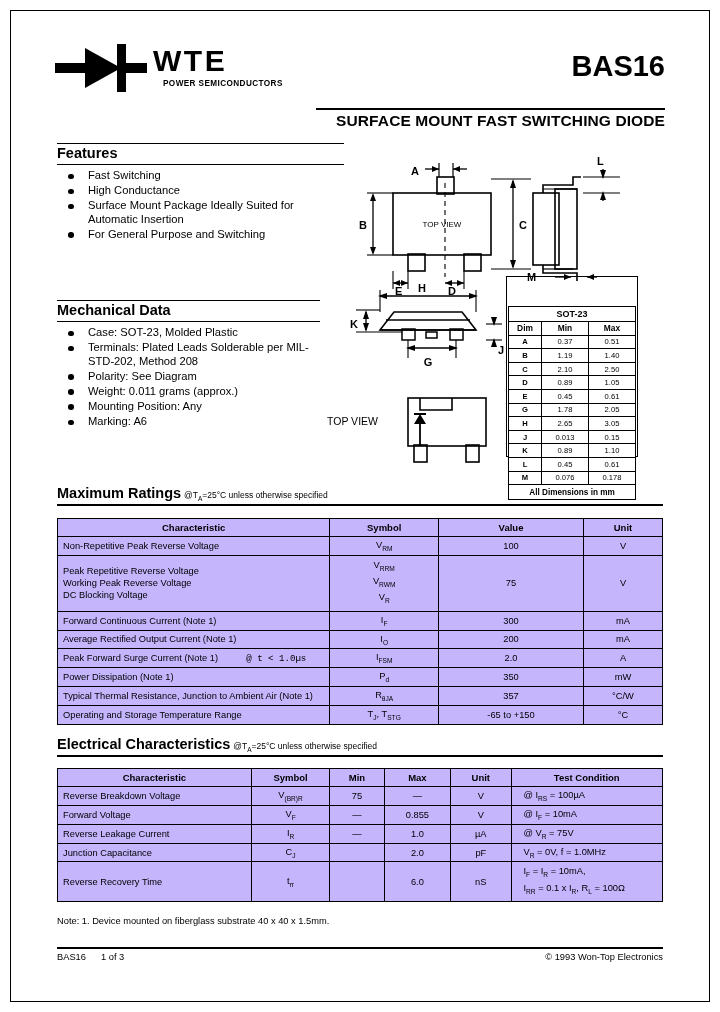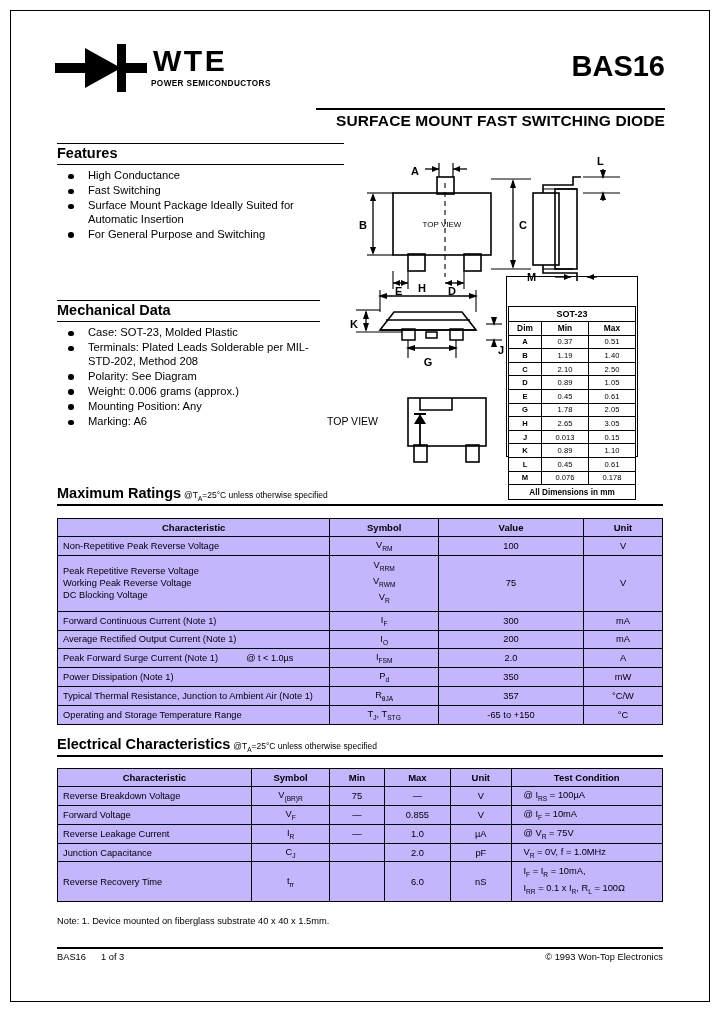--- a/index.html
+++ b/index.html
@@ -49,21 +49,21 @@
     position: absolute;
     left: 98px; top: 8px;
     font-size: 30px;
     font-weight: bold;
     letter-spacing: 2.5px;
     font-family: "Liberation Sans", sans-serif;
     line-height: 1;
   }
   .logo-sub {
     position: absolute;
-    left: 96px; top: 41px;
+    left: 108px; top: 41px;
     font-size: 8.2px;
     font-weight: bold;
     letter-spacing: 0.4px;
     font-family: "Liberation Sans", sans-serif;
   }
   .part-no {
     position: absolute;
     right: 0px; top: 22px;
     font-size: 29px;
     font-weight: bold;
@@ -217,22 +217,23 @@
   #max-ratings-table { left: 57px; top: 518px; width: 606px; }
   #max-ratings-table td.c-char { text-align: left; }
   #max-ratings-table td.c-sym,
   #max-ratings-table td.c-val,
   #max-ratings-table td.c-unit { text-align: center; }
   .sym { font-size: 9.3px; }
   .sym sub { font-size: 6.6px; }
   .multiline { line-height: 12.4px; }
   .cond-inline {
     float: right;
-    margin-right: 31px;
+    margin-right: 18px;
     font-size: 9.1px;
+    font-family: Liberation Mono, monospace;
   }
 
   
   .ec-head {
     position: absolute;
     left: 57px; top: 735px;
     width: 606px;
   }
   .ec-head .line { border-top: 2.2px solid #000; margin-top: 2px; }
   #elec-table { left: 57px; top: 768px; width: 606px; }
@@ -286,36 +287,36 @@
     <div class="part-no">BAS16</div>
     <div class="header-rule"></div>
     <div class="subtitle">SURFACE MOUNT FAST SWITCHING DIODE</div>
   </div>
 
   <div class="features">
     <div class="hd-rule-top"></div>
     <div class="sect-title" style="padding:1px 0 2px 0;">Features</div>
     <div class="hd-rule-bot"></div>
     <ul class="bullets" id="features-list">
+        <li>Fast Switching</li>
         <li>High Conductance</li>
-        <li>Fast Switching</li>
         <li>Surface Mount Package Ideally Suited for Automatic Insertion</li>
         <li>For General Purpose and Switching</li>
       </ul>
   </div>
 
   <div class="mech">
     <div class="hd-rule-top" style="border-top:1.1px solid #000;"></div>
     <div class="sect-title" style="padding:1px 0 2px 0;">Mechanical Data</div>
     <div class="hd-rule-bot" style="border-top:1.6px solid #000;margin-top:1px;"></div>
     <ul class="bullets" id="mech-list">
         <li>Case: SOT-23, Molded Plastic</li>
         <li>Terminals: Plated Leads Solderable per MIL-STD-202, Method 208</li>
         <li>Polarity: See Diagram</li>
-        <li>Weight: 0.006 grams (approx.)</li>
+        <li>Weight: 0.011 grams (approx.)</li>
         <li>Mounting Position: Any</li>
         <li>Marking: A6</li>
       </ul>
   </div>
 
   <div class="drawings">
 
     <svg width="180" height="140" viewBox="0 0 180 140" style="position:absolute;left:18px;top:5px;">
 
       <rect x="30" y="38" width="98" height="62" fill="none" stroke="#000" stroke-width="1.6"></rect>

